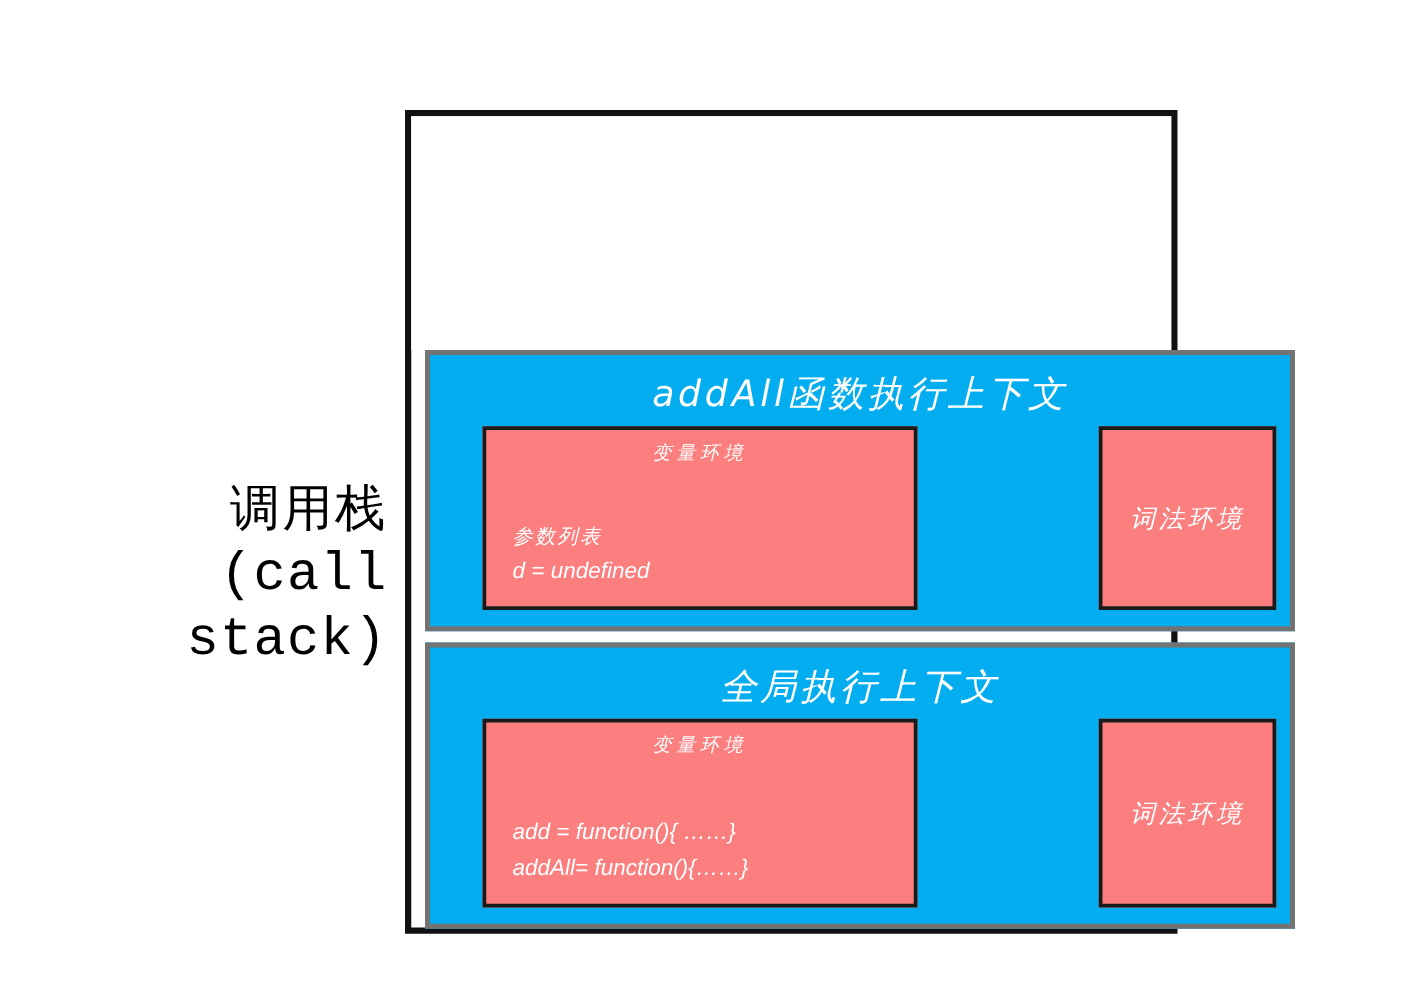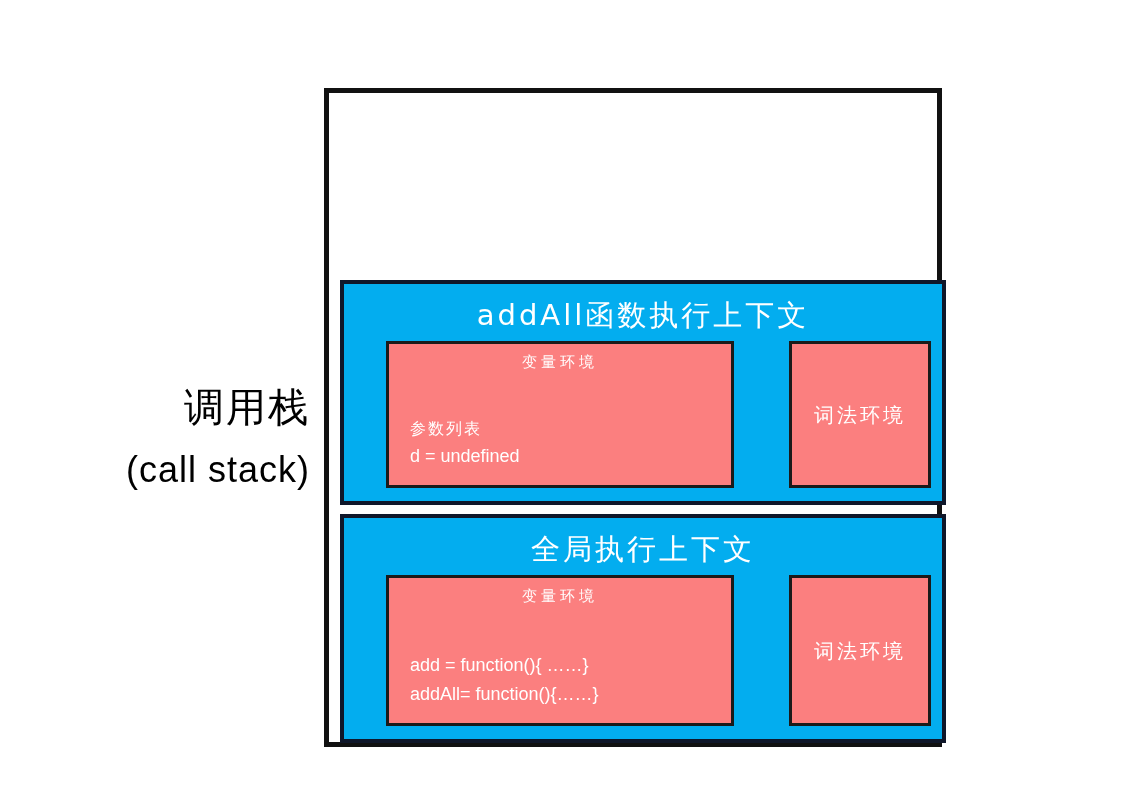--- a/index.html
+++ b/index.html
@@ -27,24 +27,24 @@
     line-height: 1.22;
   }
   #call-stack-label .cn {
     display: block;
     font-size: 40px;
     letter-spacing: 2px;
     font-family: "DejaVu Sans", sans-serif;
   }
   #call-stack-label .en {
     display: block;
-    font-size: 36px;
+    font-size: 43px;
     letter-spacing: 1px;
-    margin-top: 16px;
-    font-family: Liberation Sans, sans-serif;
+    margin-top: 2px;
+    font-family: Liberation Mono, monospace;
   }
 
   
   #stack-container {
     position: absolute;
     left: 324px;
     top: 88px;
     width: 618px;
     height: 659px;
     box-sizing: border-box;
@@ -60,25 +60,26 @@
     top: 0;
     right: 0;
     height: 187px;
     background: #ffffff;
   }
 
   
   .frame {
     position: absolute;
     left: 11px;
-    width: 606px;
+    width: 696px;
     box-sizing: border-box;
     background: #03ADEF;
-    border: 4px solid #0f172a;
+    border: 4px solid #737373;
     padding: 0;
+    font-style: italic;
   }
   #frame-addall { top: 187px;  height: 225px; }
   #frame-global { top: 421px;  height: 229px; }
 
   .frame-title {
     position: absolute;
     left: 0;
     right: 0;
     top: 12px;
     text-align: center;

